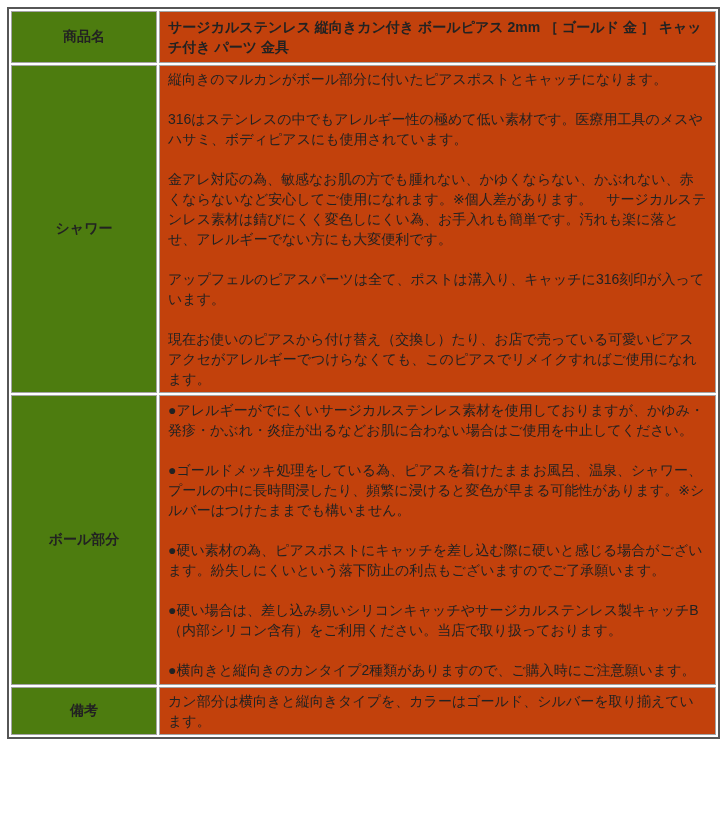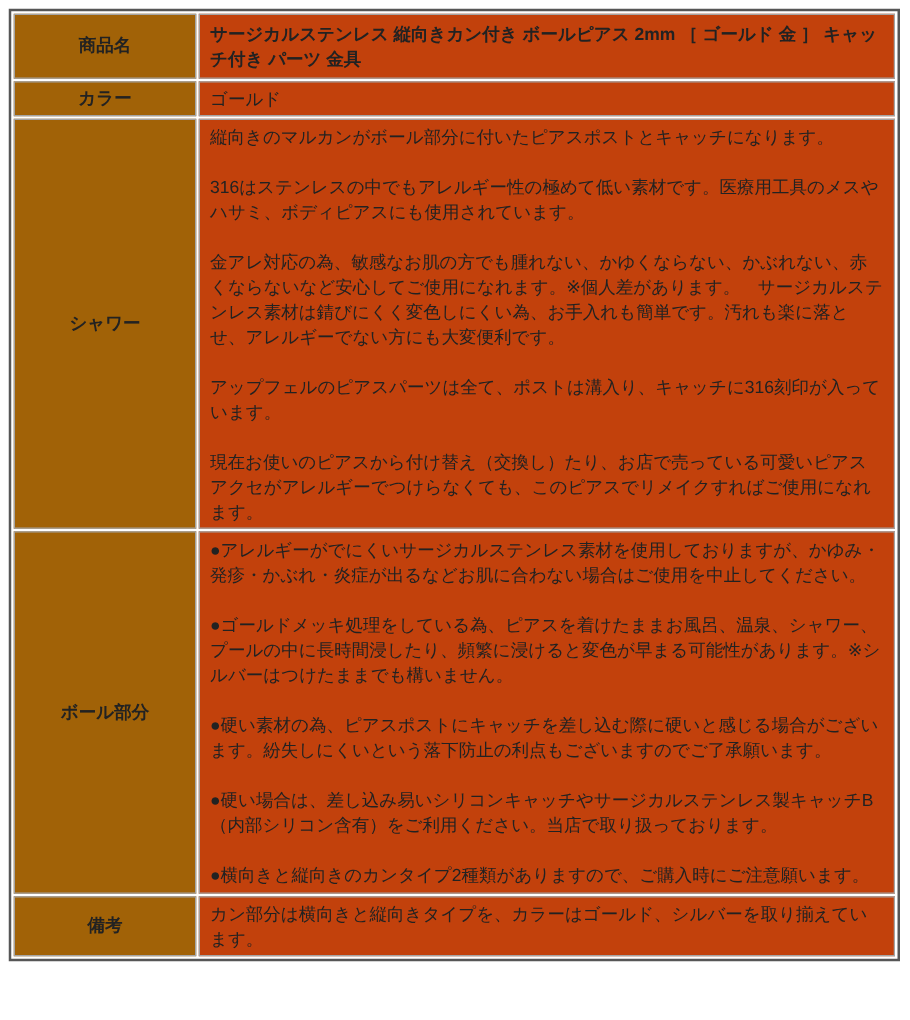--- a/index.html
+++ b/index.html
@@ -19,21 +19,21 @@
   table.spec {
     width: 713px;
     table-layout: fixed;
     border-collapse: separate;
     border-spacing: 2px;
     border: 2px solid #565656;
     background: #ffffff;
   }
   table.spec th {
     width: 138px;
-    background: #a16207;
+    background: #4d7c0f;
     border: 1px solid #a4a4a4;
     font-weight: bold;
     font-size: 14px;
     text-align: center;
     vertical-align: middle;
     padding: 3px;
     color: #222222;
   }
   table.spec td {
     border: 1px solid #a4a4a4;
@@ -57,24 +57,20 @@
 </head>
 <body>
 
 <div class="wrap">
   <table class="spec">
     <tbody>
         <tr class="r-title">
       <th>商品名</th>
       <td class="bold-value">サージカルステンレス 縦向きカン付き ボールピアス 2mm ［ ゴールド 金 ］ キャッチ付き パーツ 金具</td>
     </tr>
-    <tr class="r-short">
-      <th>カラー</th>
-      <td>ゴールド</td>
-    </tr>
     <tr class="r-desc">
       <th>シャワー</th>
       <td>縦向きのマルカンがボール部分に付いたピアスポストとキャッチになります。
 
 316はステンレスの中でもアレルギー性の極めて低い素材です。医療用工具のメスやハサミ、ボディピアスにも使用されています。
 
 金アレ対応の為、敏感なお肌の方でも腫れない、かゆくならない、かぶれない、赤くならないなど安心してご使用になれます。※個人差があります。　サージカルステンレス素材は錆びにくく変色しにくい為、お手入れも簡単です。汚れも楽に落とせ、アレルギーでない方にも大変便利です。
 
 アップフェルのピアスパーツは全て、ポストは溝入り、キャッチに316刻印が入っています。
 

